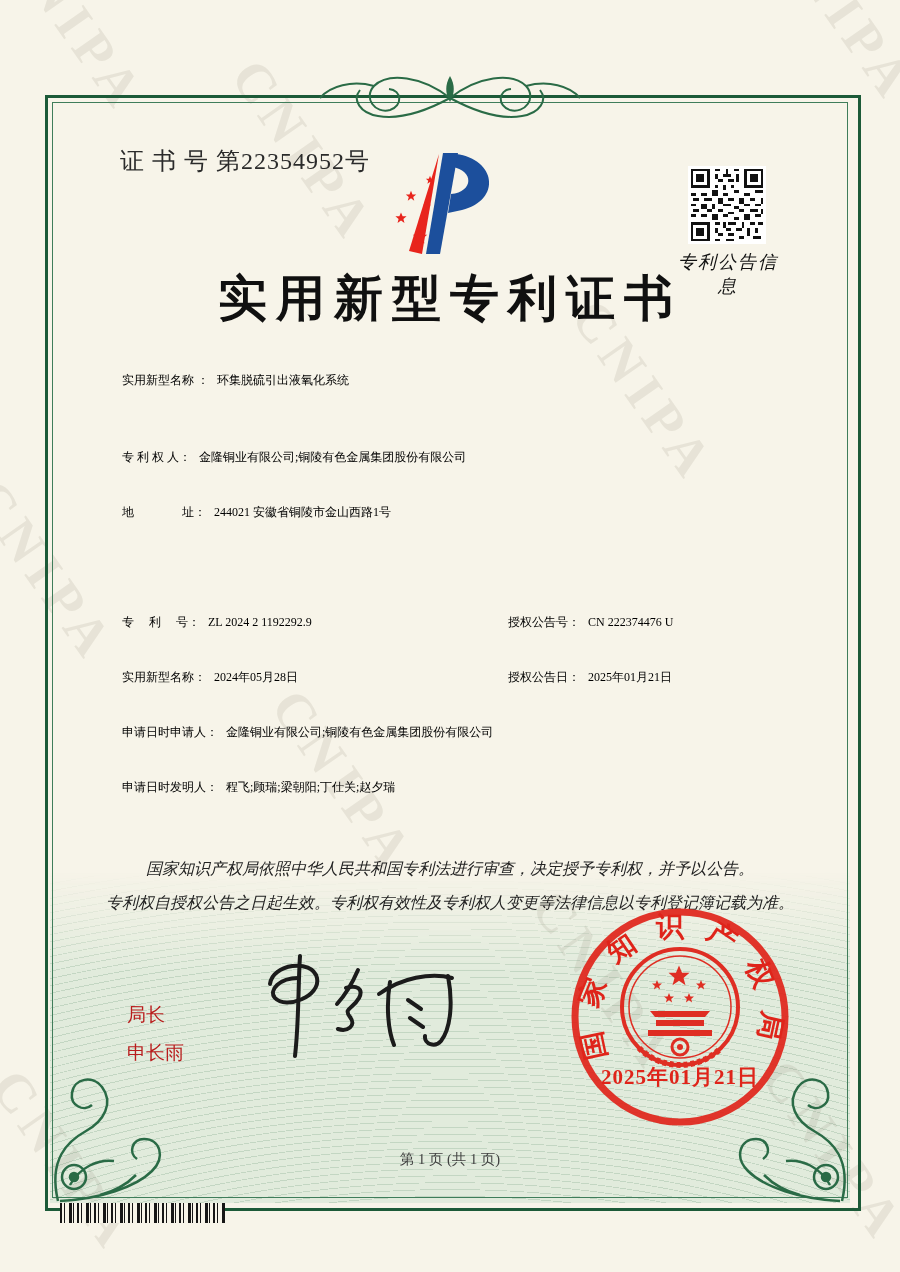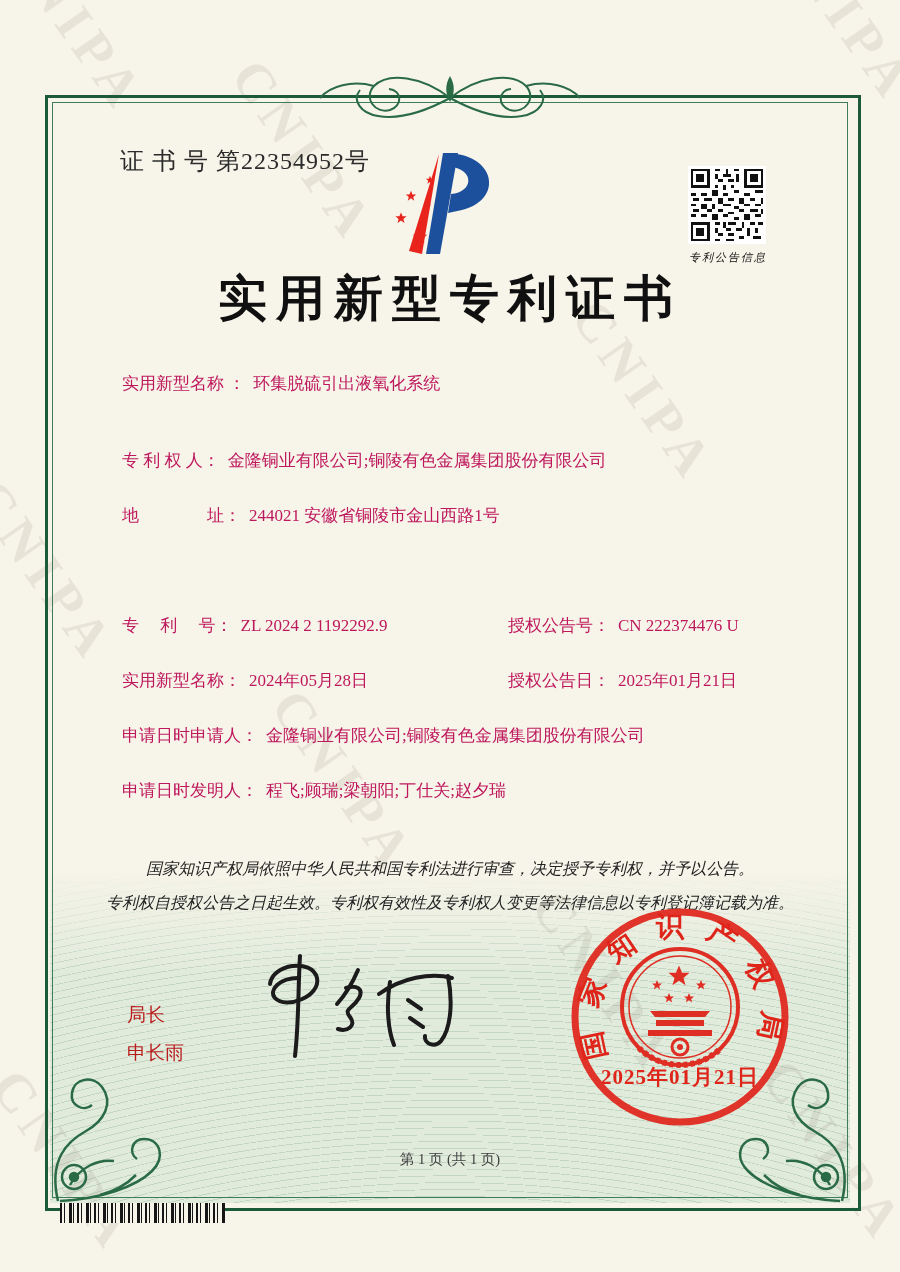--- a/index.html
+++ b/index.html
@@ -20,34 +20,34 @@
       background-image:repeating-radial-gradient(1400px 800px at 50% 210%,
         rgba(74,130,92,0.20) 0 1.5px, rgba(74,130,92,0) 1.5px 12px);
       -webkit-mask-image:linear-gradient(to bottom,transparent 0,black 30%);
       mask-image:linear-gradient(to bottom,transparent 0,black 30%);}
   .orn{position:absolute;z-index:4;pointer-events:none;}
   
   .certno{position:absolute;left:120px;top:145px;font-size:24px;color:#2b2b2b;
       letter-spacing:1px;z-index:2;}
   .title{position:absolute;left:0;top:266px;width:100%;text-align:center;font-size:49px;
       font-weight:bold;color:#101010;letter-spacing:9px;z-index:2;}
-  .row{position:absolute;font-size:17px;color:#be185d;white-space:nowrap;z-index:2;}
+  .row{position:absolute;font-size:12px;color:#000000;white-space:nowrap;z-index:2;}
   .row .val{margin-left:8px;}
   .statement{position:absolute;left:95px;top:852px;width:710px;text-align:center;
       font-size:16px;line-height:34px;color:#222;font-style:italic;z-index:2;}
   .sig-label{position:absolute;left:127px;font-size:19px;color:#b91c1c;
       font-family:Liberation Serif, serif;z-index:2;}
   .footerpage{position:absolute;left:0;top:1150px;width:100%;text-align:center;
       font-size:14.5px;color:#404040;z-index:2;}
   .barcode{position:absolute;left:60px;top:1203px;width:165px;height:20px;z-index:4;
       background:repeating-linear-gradient(90deg,#161616 0 2px,#f7f4e9 2px 4px,
       #161616 4px 5px,#f7f4e9 5px 9px,#161616 9px 12px,#f7f4e9 12px 13px,
       #161616 13px 14px,#f7f4e9 14px 17px);}
   .qr-caption{position:absolute;left:676px;top:250px;width:104px;text-align:center;
-      font-size:11px;letter-spacing:2px;font-style:italic;color:#111;z-index:2;}
+      font-size:18px;letter-spacing:2px;font-style:italic;color:#111;z-index:2;}
   .seal-wrap{position:absolute;left:566px;top:903px;width:228px;height:228px;z-index:5;}
   .seal-date{position:absolute;left:0;top:160px;width:100%;text-align:center;
       font-size:21px;font-weight:bold;color:#df241a;letter-spacing:1px;z-index:6;}
   .signature{position:absolute;left:238px;top:948px;z-index:4;}
   .logo{position:absolute;left:382px;top:150px;z-index:2;}
   .qr{position:absolute;left:688px;top:166px;z-index:2;}
 </style>
 </head>
 <body>
 

